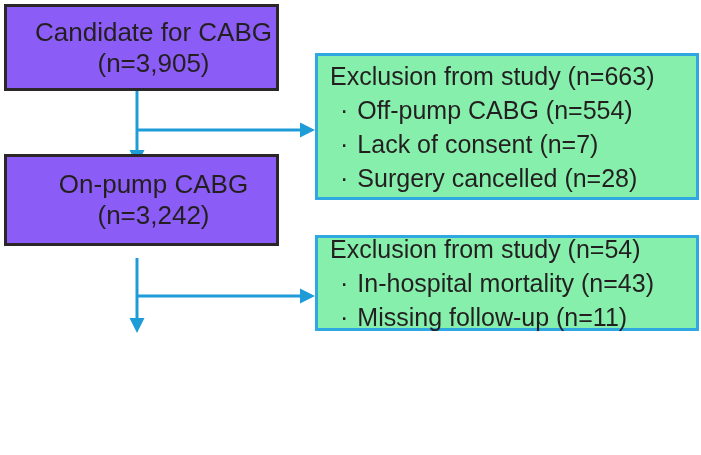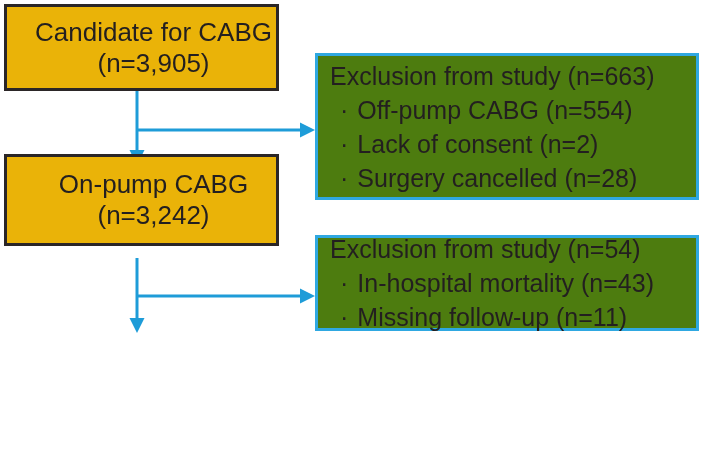--- a/index.html
+++ b/index.html
@@ -7,38 +7,38 @@
     position:relative;
     width:701px;height:455px;
     background:#ffffff;
     font-family:"Liberation Sans", sans-serif;
     color:#231F20;
     overflow:hidden;
   }
   .node{
     position:absolute;
     box-sizing:border-box;
-    background:#eab308;
+    background:#8b5cf6;
     border:3px solid #2B2627;
     display:flex;
     flex-direction:column;
     align-items:center;
     justify-content:center;
     text-align:center;
     font-size:26px;
     line-height:31px;
     padding-left:24px;
   }
   #node-candidate{left:4px;top:4px;width:275px;height:87px;}
   #node-onpump{left:4px;top:154px;width:275px;height:92px;}
   #node-followup{left:4px;top:334px;width:275px;height:117px;}
   .exclusion{
     position:absolute;
     box-sizing:border-box;
-    background:#4d7c0f;
+    background:#86efac;
     border:3px solid #2FA8E1;
     display:flex;
     flex-direction:column;
     justify-content:center;
     font-size:25px;
     line-height:34px;
     padding-left:12px;
   }
   #exclusion-1{left:315px;top:53px;width:384px;height:147px;}
   #exclusion-2{left:315px;top:235px;width:384px;height:96px;}
@@ -79,21 +79,21 @@
 
 
   <div id="exclusion-1" class="exclusion">
     <div class="title">Exclusion from study (n=663)</div>
     <div class="bullet-line">
       <span class="bullet">·</span>
       <span>Off-pump CABG (n=554)</span>
     </div>
     <div class="bullet-line">
       <span class="bullet">·</span>
-      <span>Lack of consent (n=2)</span>
+      <span>Lack of consent (n=7)</span>
     </div>
     <div class="bullet-line">
       <span class="bullet">·</span>
       <span>Surgery cancelled (n=28)</span>
     </div>
   </div>
 
   <div id="exclusion-2" class="exclusion">
     <div class="title">Exclusion from study (n=54)</div>
     <div class="bullet-line">

